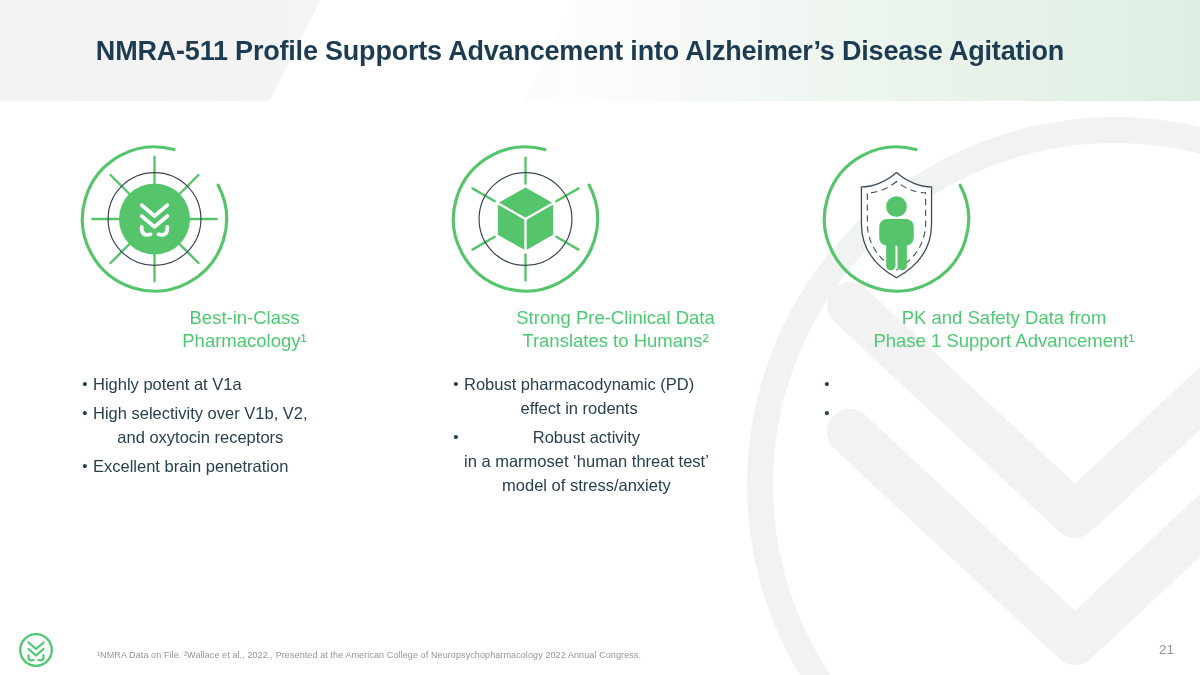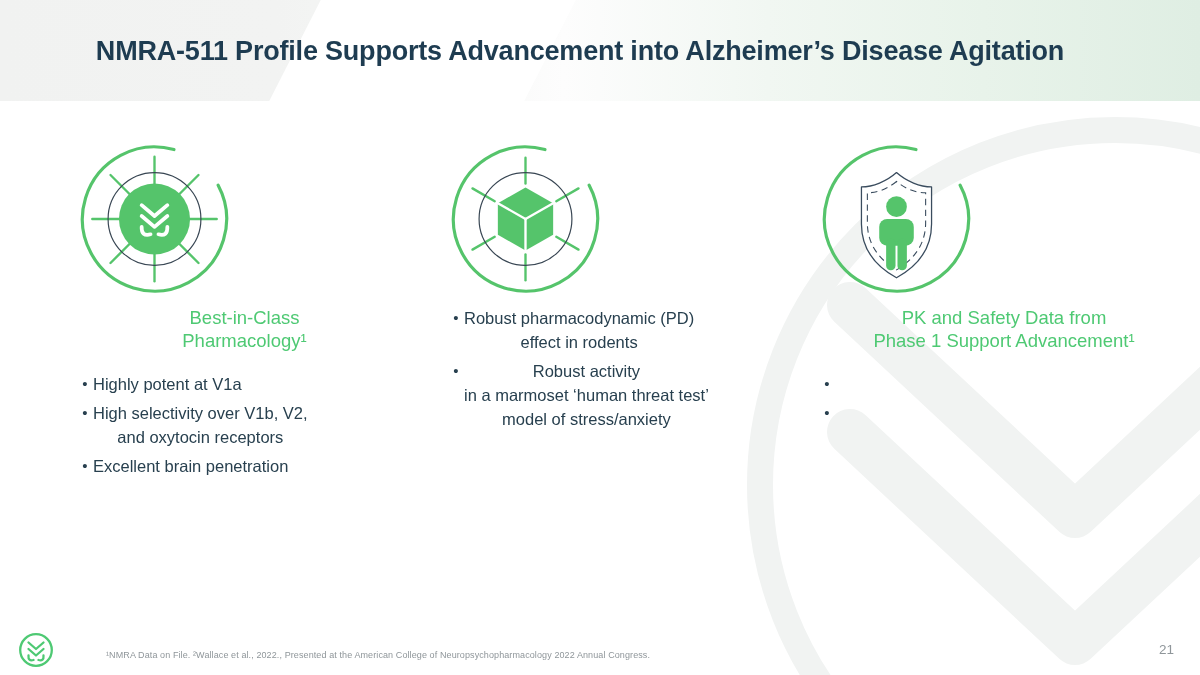--- a/index.html
+++ b/index.html
@@ -45,21 +45,21 @@
   .preline{white-space:pre-line;}
   .bullets{list-style:none;}
   .bullet{display:flex;margin-bottom:5px;}
   .marker{
     width:16px;flex:0 0 16px;font-size:15px;line-height:24px;color:var(--body-text);
   }
   .btext{font-size:16.5px;line-height:24px;color:var(--body-text);}
   
   .footer-logo{position:absolute;left:17px;top:631px;z-index:1;}
   .footnote{
-    position:absolute;left:106px;top:650px;z-index:1;
+    position:absolute;left:97px;top:650px;z-index:1;
     font-size:9px;line-height:11px;color:var(--muted);letter-spacing:0.1px;
   }
   .page-number{
     position:absolute;right:26px;top:642px;z-index:1;
     font-size:13.5px;color:var(--muted);
   }
   
   .arc{fill:none;stroke:var(--green-icon);stroke-width:3.2;stroke-linecap:round;
        stroke-dasharray:399 60;}
   .spoke,.tick{stroke:var(--green-icon);stroke-width:2.4;stroke-linecap:round;}
@@ -144,20 +144,22 @@
         <line class="tick" x1="78" y1="18" x2="78" y2="44" transform="rotate(300 78 80)"></line>
       </g>
       <circle class="ring" cx="78" cy="80" r="47"></circle>
       <g>
         <polygon class="cube-body" points="78,48 106,64 106,96 78,112 50,96 50,64"></polygon>
         <line class="cube-seam" x1="50" y1="64" x2="78" y2="80"></line>
         <line class="cube-seam" x1="106" y1="64" x2="78" y2="80"></line>
         <line class="cube-seam" x1="78" y1="80" x2="78" y2="112"></line>
       </g>
     </svg>
+    <h2 class="col-heading preline">Strong Pre-Clinical Data
+Translates to Humans²</h2>
     <ul class="bullets">
       <li class="bullet">
         <span class="marker">•</span>
         <span class="btext preline">Robust pharmacodynamic (PD)
 effect in rodents</span>
       </li>
       <li class="bullet">
         <span class="marker">•</span>
         <span class="btext preline">Robust activity
 in a marmoset ‘human threat test’

